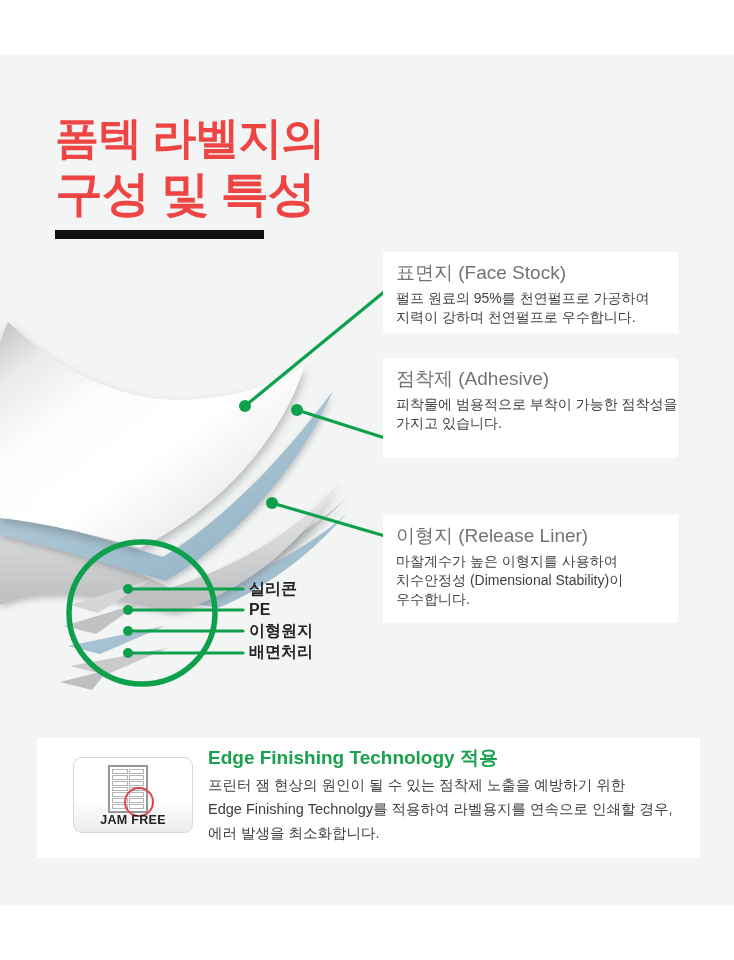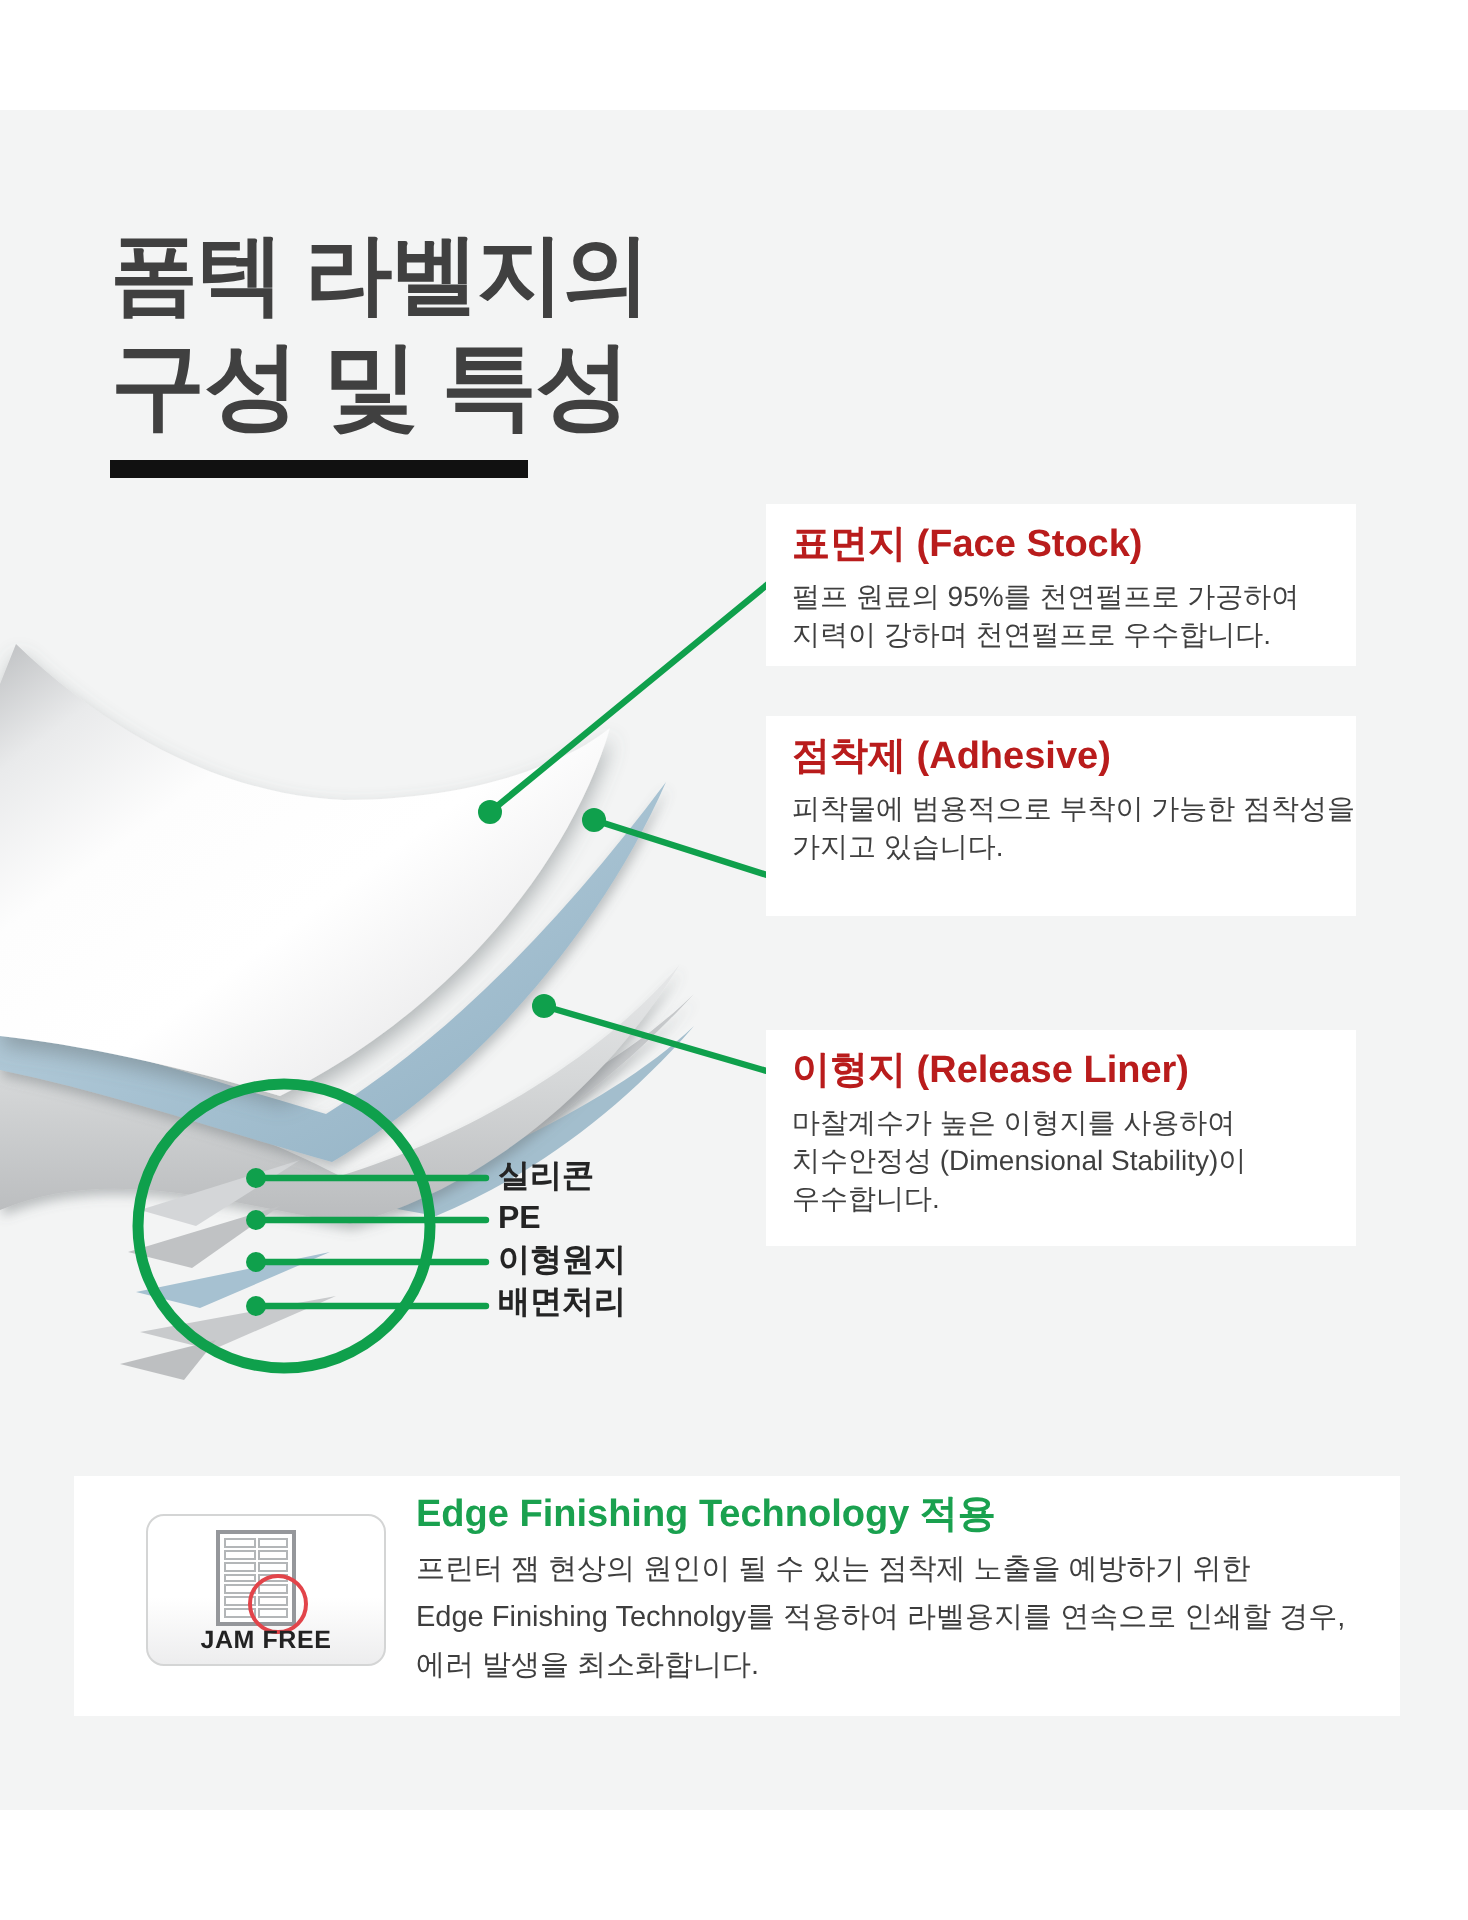--- a/index.html
+++ b/index.html
@@ -3,38 +3,38 @@
 <meta charset="utf-8">
 <style>
   html,body{margin:0;padding:0;background:#ffffff;}
   .page{
     position:relative;width:734px;height:960px;background:#ffffff;
     overflow:hidden;font-family:"Liberation Sans","DejaVu Sans",sans-serif;
   }
   .band{position:absolute;left:0;top:55px;width:734px;height:850px;background:#f3f4f4;}
 
   
-  .heading{position:absolute;left:55px;top:110px;color:#404040;font-weight:700;line-height:56px;letter-spacing:-1px;}
+  .heading{position:absolute;left:55px;top:110px;color:#ef4444;font-weight:700;line-height:56px;letter-spacing:-1px;}
   .heading .l1{font-size:44px;}
   .heading .l2{font-size:48px;}
   .title-bar{position:absolute;left:55px;top:230px;width:209px;height:9px;background:#111111;}
 
   
   .diagram{position:absolute;left:0;top:250px;width:420px;height:470px;}
   .layer-label{
     position:absolute;left:249px;height:20px;line-height:20px;
     font-size:16px;font-weight:600;color:#242424;white-space:nowrap;
   }
 
   
   .callout{
     position:absolute;left:383px;width:295px;background:#ffffff;
     box-sizing:border-box;padding:9px 13px 0 13px;
   }
-  .callout .c-title{font-size:19px;font-weight:700;color:#b91c1c;line-height:24px;margin-bottom:4px;white-space:nowrap;}
+  .callout .c-title{font-size:19px;font-weight:400;color:#737373;line-height:24px;margin-bottom:4px;white-space:nowrap;}
   .callout .c-line{font-size:14px;line-height:19px;color:#3f3f3f;white-space:nowrap;}
   .callout.c1{top:252px;height:81px;}
   .callout.c2{top:358px;height:100px;}
   .callout.c3{top:515px;height:108px;}
 
   
   .footer-box{position:absolute;left:37px;top:738px;width:663px;height:120px;background:#ffffff;}
   .badge{
     position:absolute;left:36px;top:19px;width:120px;height:76px;
     border:1px solid #d4d5d5;border-radius:9px;

